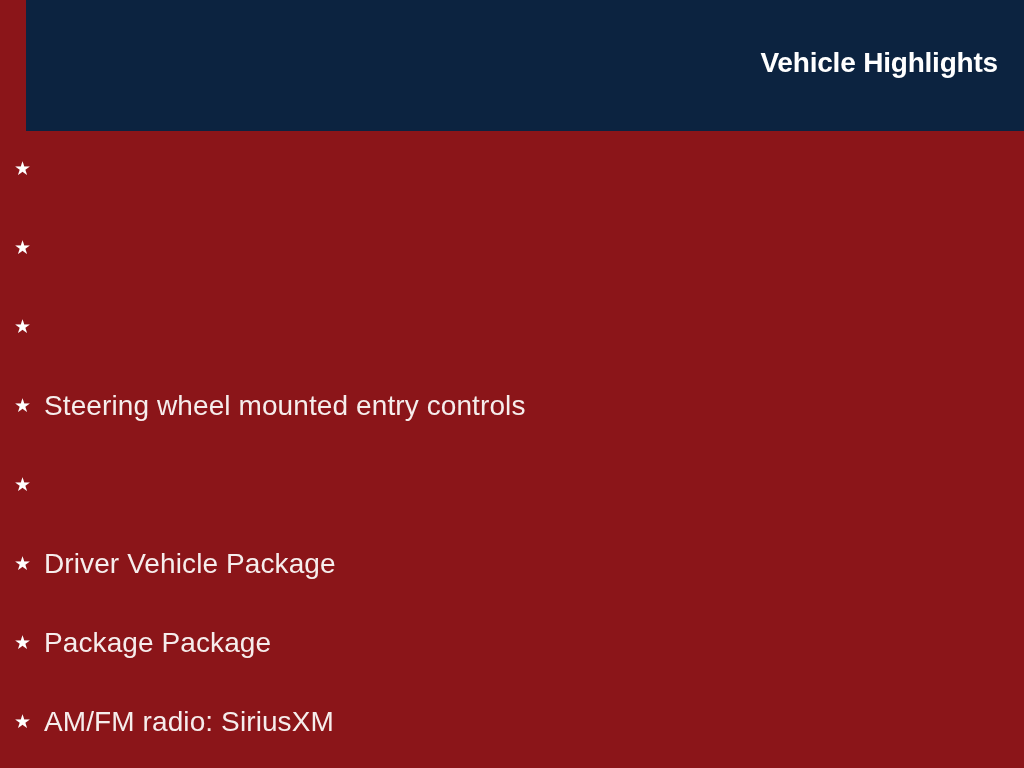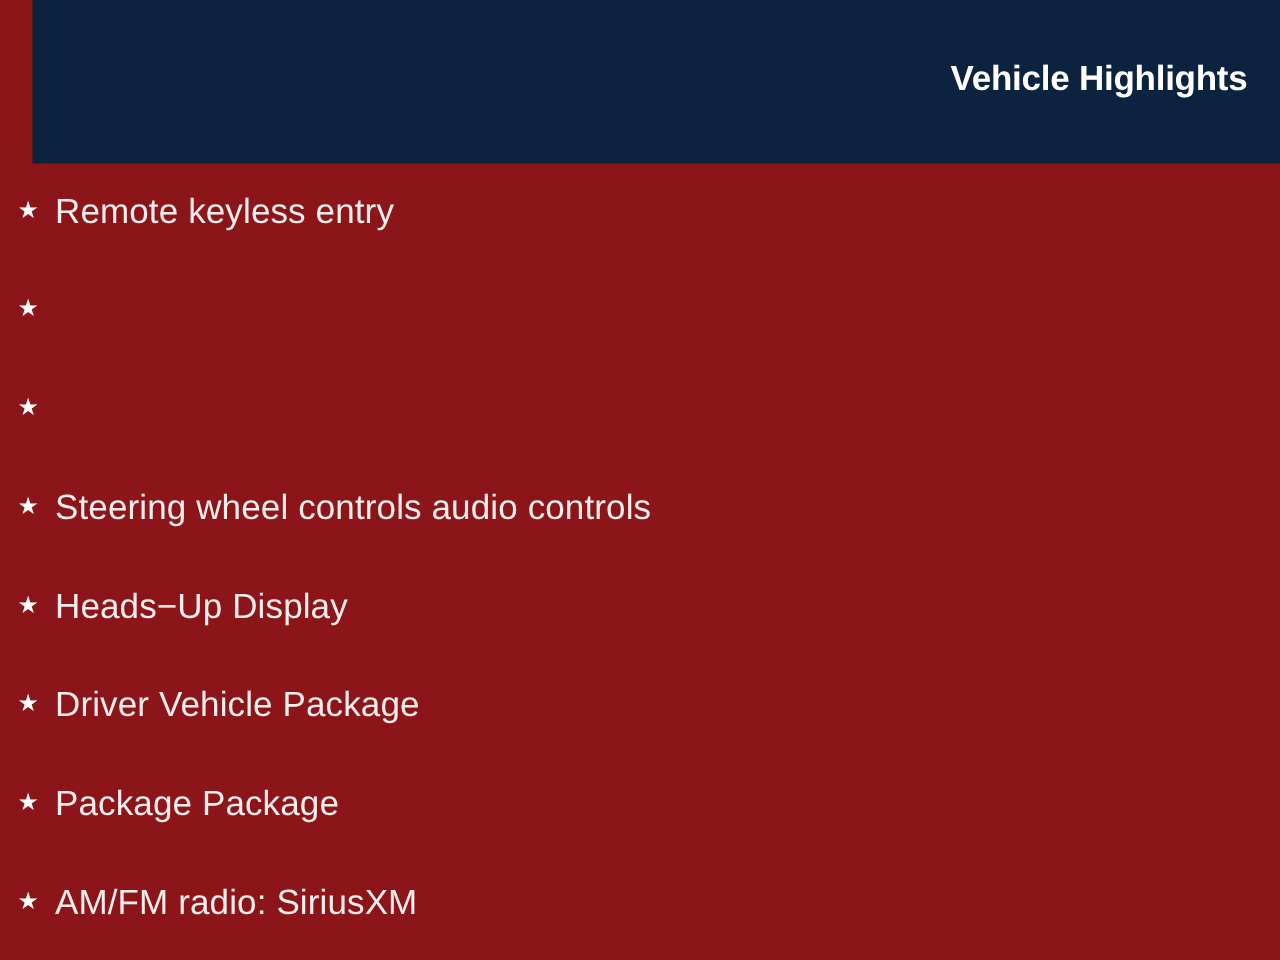--- a/index.html
+++ b/index.html
@@ -99,39 +99,37 @@
 
   <div id="header">
     <h1 id="header-title">Vehicle Highlights</h1>
   </div>
 
   <div id="body-panel">
     <ul id="highlights-list">
 
       <li class="highlight-item" style="top:21px;">
         <span class="bullet-star">★</span>
-        <span class="item-label">Remote keyless entry</span>
       </li>
 
       <li class="highlight-item" style="top:100px;">
         <span class="bullet-star">★</span>
       </li>
 
       <li class="highlight-item" style="top:179px;">
         <span class="bullet-star">★</span>
       </li>
 
       <li class="highlight-item" style="top:258px;">
         <span class="bullet-star">★</span>
-        <span class="item-label">Steering wheel controls audio controls</span>
+        <span class="item-label">Steering wheel mounted entry controls</span>
       </li>
 
       <li class="highlight-item" style="top:337px;">
         <span class="bullet-star">★</span>
-        <span class="item-label">Heads−Up Display</span>
       </li>
 
       <li class="highlight-item" style="top:416px;">
         <span class="bullet-star">★</span>
         <span class="item-label">Driver Vehicle Package</span>
       </li>
 
       <li class="highlight-item" style="top:495px;">
         <span class="bullet-star">★</span>
         <span class="item-label">Package Package</span>

